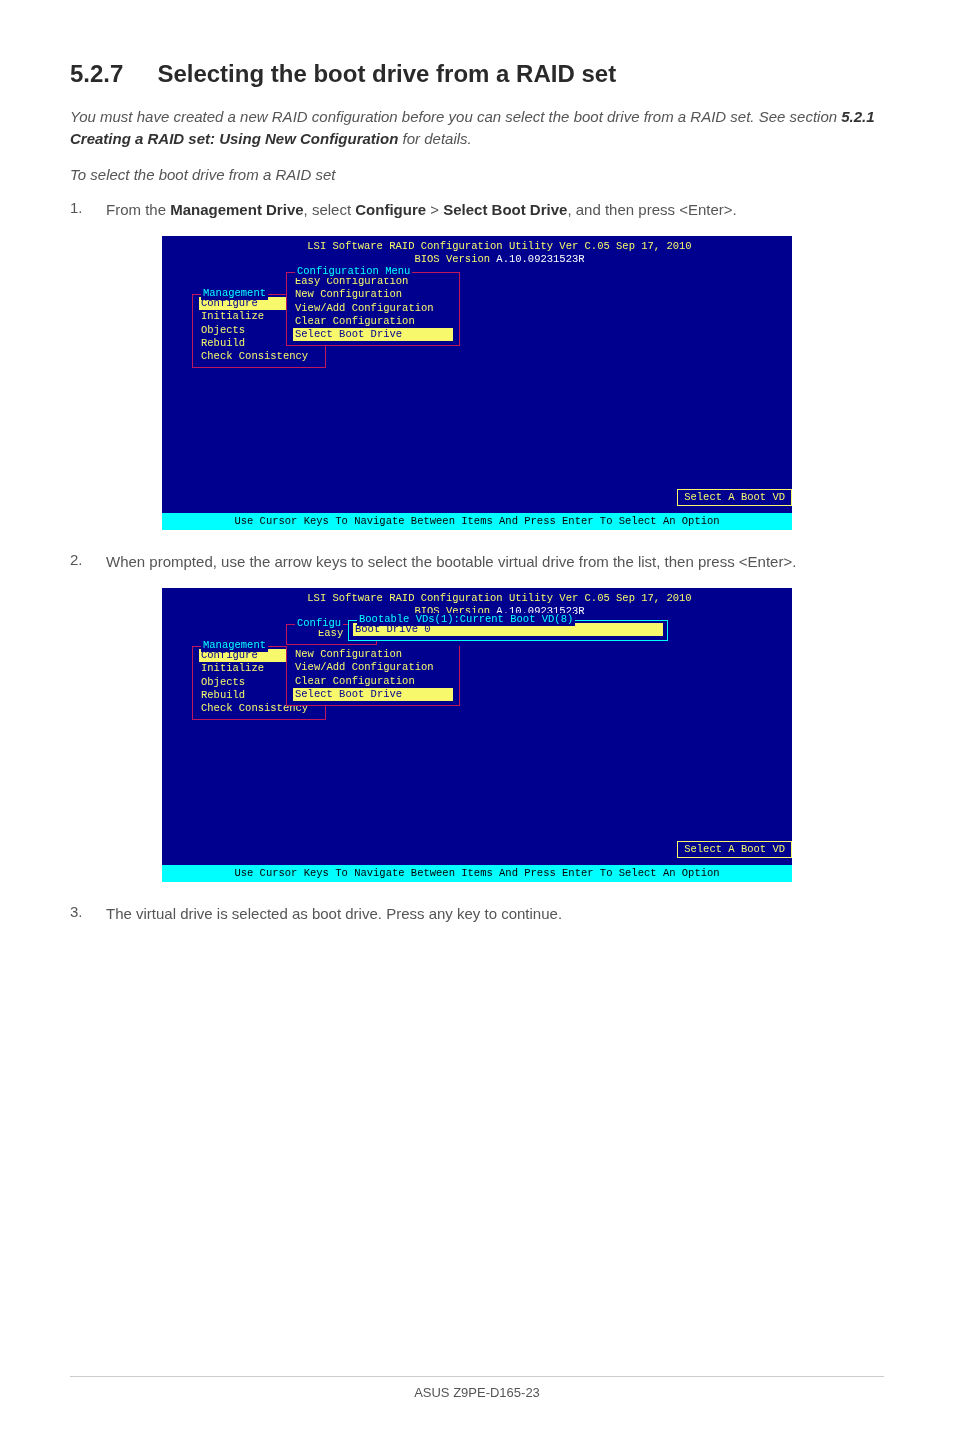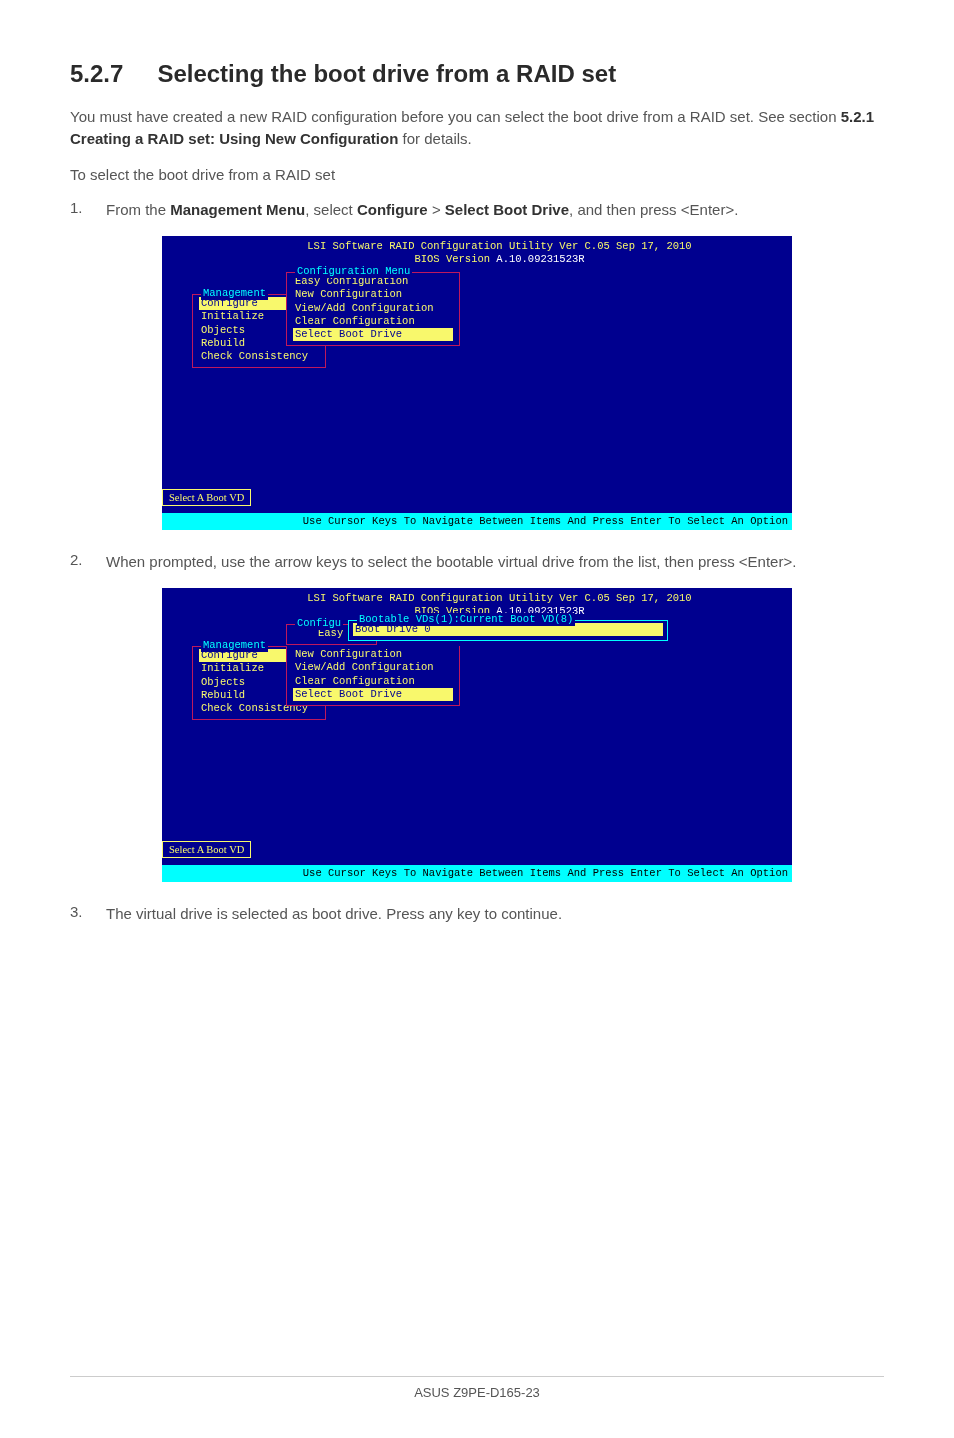--- a/index.html
+++ b/index.html
@@ -18,20 +18,21 @@
     margin: 0 0 18px 0;
   }
   h2.section-heading .num {
     margin-right: 34px;
     text-align: right;
   }
   p {
     line-height: 1.45;
     margin: 0 0 14px 0;
     color: #555;
+    font-style: italic;
   }
   b { font-weight: bold; color:#333; }
   ol {
     list-style: none;
     padding: 0;
     margin: 0;
   }
   ol > li {
     display: flex;
     margin-bottom: 14px;
@@ -101,32 +102,31 @@
   .boxed {
     border: 1px solid #f8f86c;
     color: #f8f86c;
     padding: 1px 6px;
     display: inline-block;
   }
 
   .hint {
     position: absolute;
     bottom: 24px;
-    left: 0; right: 0;
-    text-align: left;
-    font-family: Liberation Serif, serif;
+    left: 8px; right: 0;
+    text-align: right;
   }
   .statusbar {
     position: absolute;
     left: 0; right: 0; bottom: 0;
     background: #00ffff;
     color: #000;
     padding: 2px 4px;
     font-size: 10.5px;
-    text-align: right;
+    text-align: center;
   }
 
   
   .popup {
     position: absolute;
     border: 1px solid #00ffff;
     background: #00008f;
     padding: 2px 4px 4px 4px;
   }
   .popup .legend {
@@ -168,21 +168,21 @@
 <p>
   <span>You must have created a new RAID configuration before you can select the boot drive from a RAID set. See section </span><b>5.2.1 Creating a RAID set: Using New Configuration</b><span> for details.</span>
 </p>
 
 <p>To select the boot drive from a RAID set</p>
 
 <ol>
   <li>
     <span class="num">1.</span>
     <span class="txt">
-      <span>From the </span><b>Management Menu</b><span>, select </span><b>Configure</b><span> &gt; </span><b>Select Boot Drive</b><span>, and then press &lt;Enter&gt;.</span>
+      <span>From the </span><b>Management Drive</b><span>, select </span><b>Configure</b><span> &gt; </span><b>Select Boot Drive</b><span>, and then press &lt;Enter&gt;.</span>
     </span>
   </li>
 </ol>
 
 <div class="bios">
   <div class="title">
     <span class="yellow">LSI Software RAID Configuration Utility Ver C.05 Sep 17, 2010</span><br>
     <span class="yellow">BIOS Version </span><span class="white">A.10.09231523R</span>
   </div>
   <div class="body">

